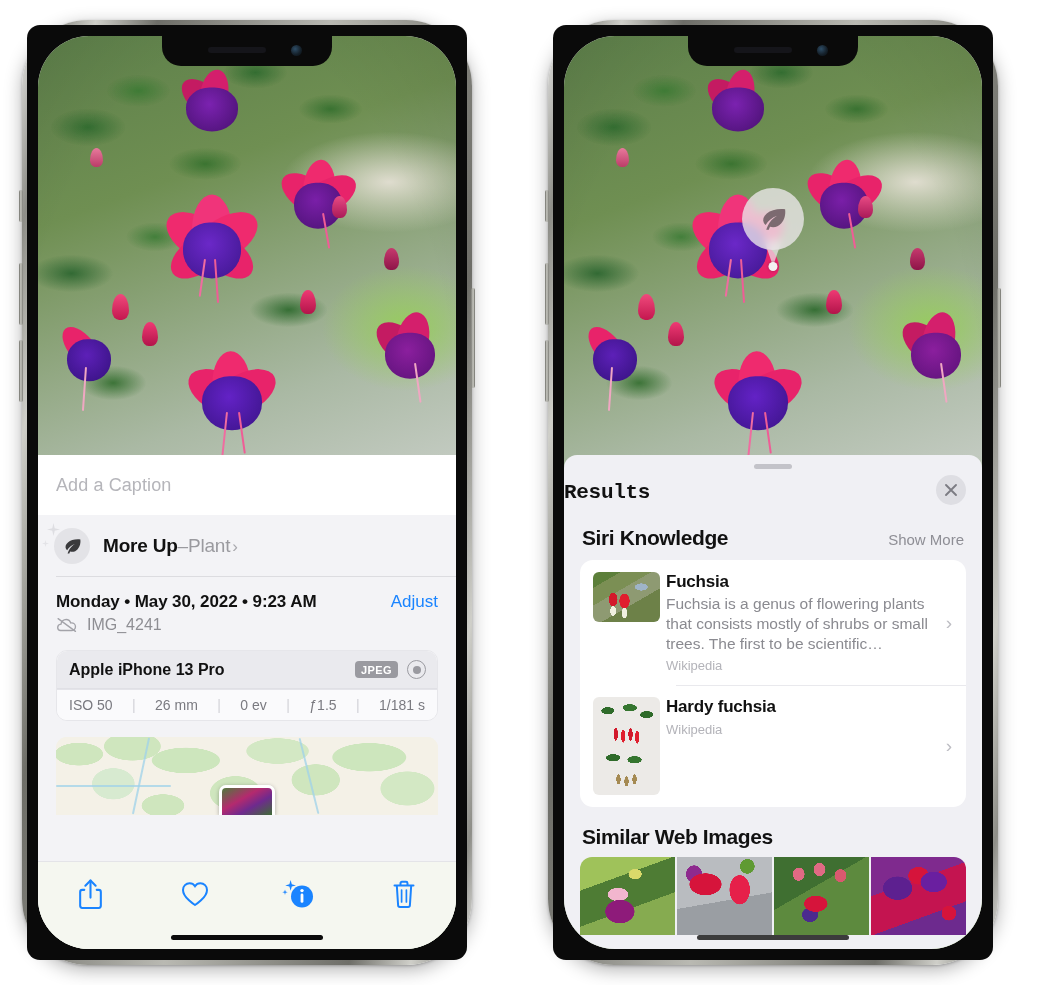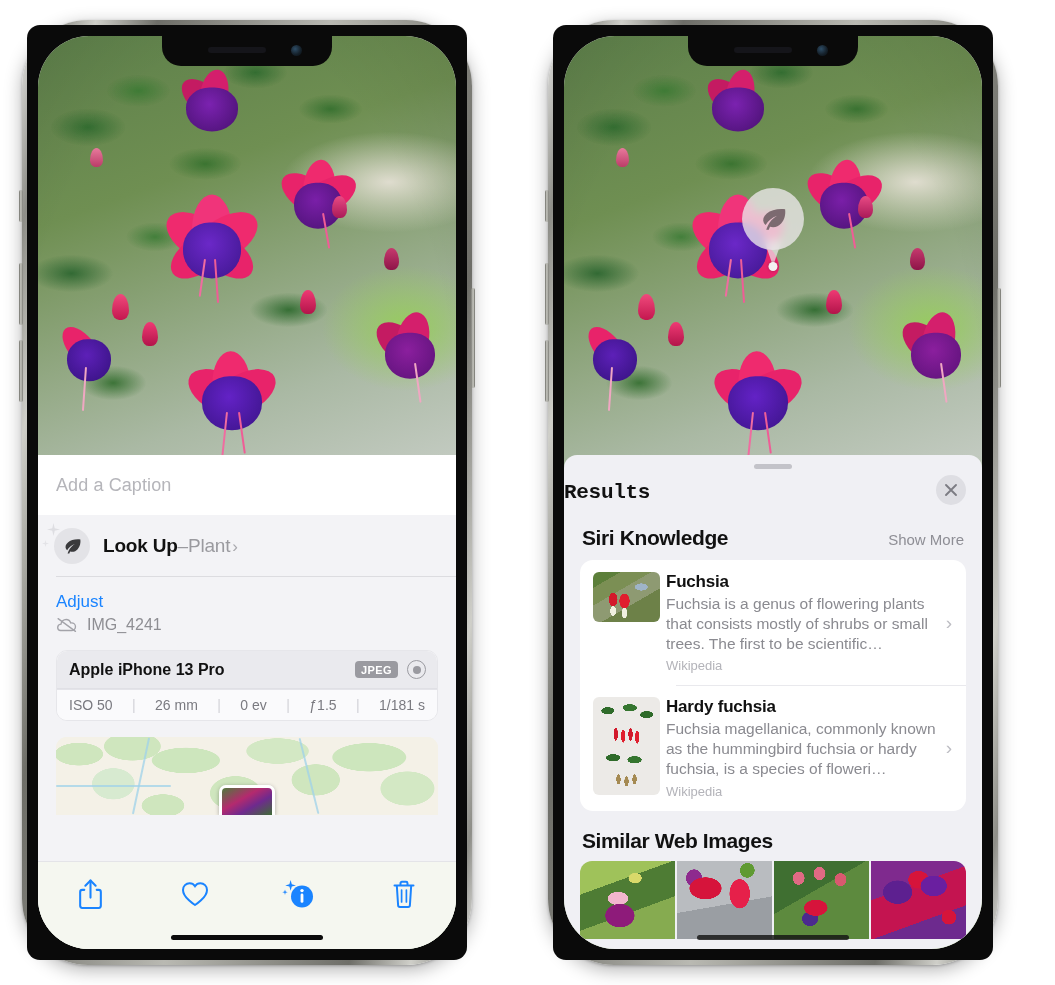--- a/index.html
+++ b/index.html
@@ -513,28 +513,29 @@
               <svg class="sparkle-small" width="7" height="7" viewBox="0 0 7 7" style="left:-12px;top:12px;">
                 <path d="M3.5 0 L4.2 2.8 L7 3.5 L4.2 4.2 L3.5 7 L2.8 4.2 L0 3.5 L2.8 2.8 Z" fill="#e3e3e7"></path>
               </svg>
               <div class="leaf-chip">
                 <svg width="21" height="21" viewBox="0 0 24 24">
                   <path d="M21 4c-5.8-.6-11 .6-14.2 3.3C4.2 9.4 3.4 12.2 4.5 14.6c.3.6.8 1.2 1.4 1.6 1.9-3.3 5-5.9 8.9-7.2-3.2 1.8-5.7 4.5-7.2 7.9-.5 1.1-.9 2.2-1.2 3.1h2c.2-.7.5-1.5.9-2.3 3.3.9 6.5-.1 8.6-2.6C20.6 12.1 21.5 8 21 4z" fill="#3a3a3c"></path>
                 </svg>
               </div>
             </div>
             <div style="display:flex;align-items:baseline;">
-              <span class="lookup-text">Look Up</span>
+              <span class="lookup-text">More Up</span>
               <span class="lookup-sub"> – </span>
               <span class="lookup-sub">Plant</span>
               <span class="chev-gray">›</span>
             </div>
           </div>
 
           <div class="date-row">
+            <span class="date-text">Monday • May 30, 2022 • 9:23 AM</span>
             <span class="adjust">Adjust</span>
           </div>
 
           <div class="file-row">
             <svg width="22" height="16" viewBox="0 0 26 18">
               <path d="M7.5 15.5h10.8c2.6 0 4.7-2 4.7-4.5s-2.1-4.5-4.7-4.5c-.3 0-.6 0-.9.1C16.6 4 14.5 2.5 12 2.5c-3.2 0-5.8 2.4-6.1 5.5C3.6 8.3 2 10 2 12c0 2 1.5 3.5 3.5 3.5z" fill="none" stroke="#a3a3a9" stroke-width="1.6"></path>
               <line x1="2.5" y1="1.5" x2="23" y2="16.5" stroke="#a3a3a9" stroke-width="1.6" stroke-linecap="round"></line>
             </svg>
             <span>IMG_4241</span>
           </div>
@@ -711,21 +712,20 @@
                 <div class="ktitle">Fuchsia</div>
                 <div class="kdesc">Fuchsia is a genus of flowering plants that consists mostly of shrubs or small trees. The first to be scientific…</div>
                 <div class="ksrc">Wikipedia</div>
               </div>
               <div class="kchev">›</div>
             </div>
             <div class="krow">
               <div class="kthumb b"></div>
               <div class="ktext">
                 <div class="ktitle">Hardy fuchsia</div>
-                <div class="kdesc">Fuchsia magellanica, commonly known as the hummingbird fuchsia or hardy fuchsia, is a species of floweri…</div>
                 <div class="ksrc">Wikipedia</div>
               </div>
               <div class="kchev">›</div>
             </div>
           </div>
 
           <div class="sec-head" style="padding-top:18px;padding-bottom:8px;">
             <span class="sec-title">Similar Web Images</span>
           </div>
 

